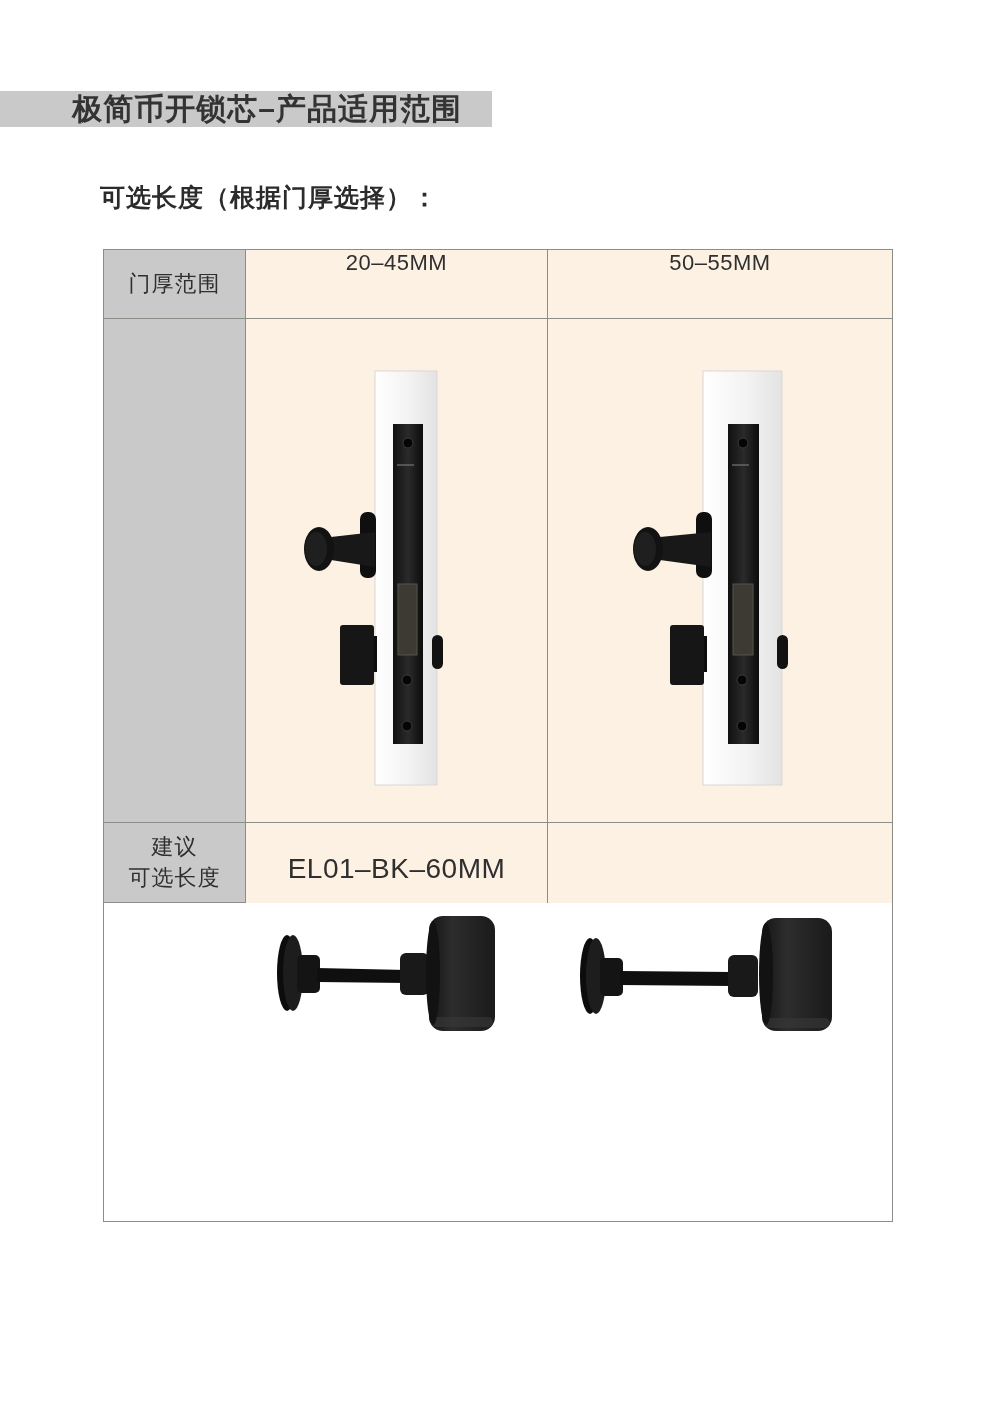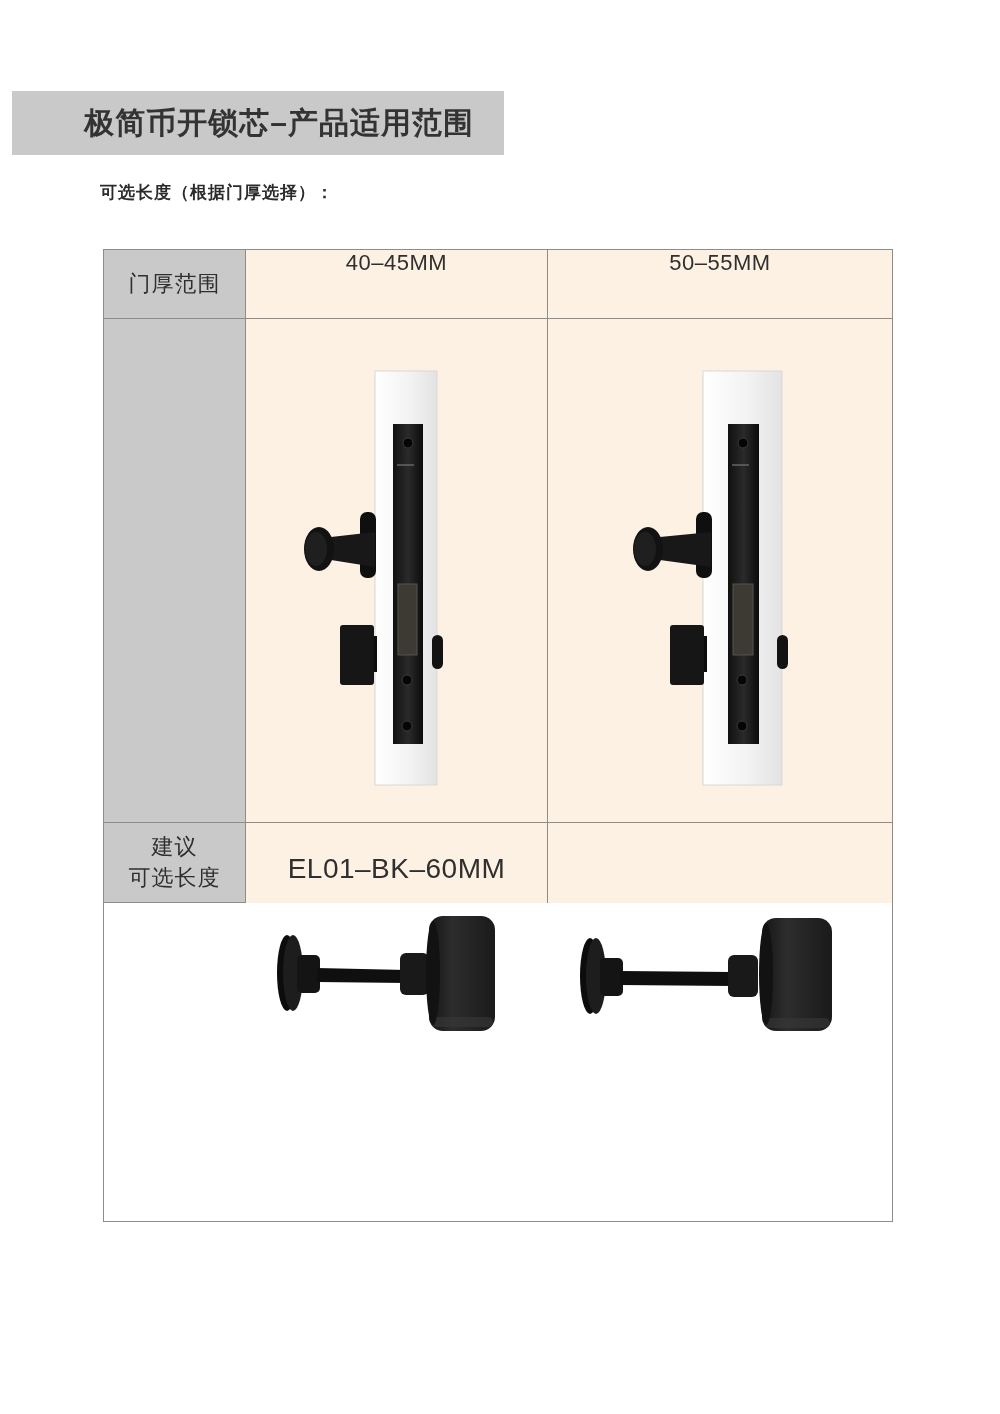--- a/index.html
+++ b/index.html
@@ -6,34 +6,34 @@
   html, body { background: #ffffff; }
   body {
     width: 1000px; height: 1414px;
     position: relative;
     font-family: "Liberation Sans", sans-serif;
     color: #2f2f2f;
   }
 
   
   .header-bar {
-    position: absolute; left: 12px; top: 91px;
-    width: 492px; height: 64px;
+    position: absolute; left: 0; top: 91px;
+    width: 492px; height: 36px;
     background: #c9c9c9;
     display: flex; align-items: center; justify-content: flex-end;
     padding-right: 30px;
   }
   .header-bar .title {
     font-size: 30px; font-weight: 600; letter-spacing: 1px; color: #333333;
   }
 
   
   .subtitle {
     position: absolute; left: 100px; top: 181px;
-    font-size: 17px; font-weight: 600; letter-spacing: 1px; color: #2b2b2b;
+    font-size: 25px; font-weight: 600; letter-spacing: 1px; color: #2b2b2b;
   }
 
   
   .spec-table {
     position: absolute; left: 103px; top: 249px;
     display: grid;
     grid-template-columns: 142px 302px 344px;
     grid-template-rows: 69px 504px 80px 318px;
     border: 1px solid #8d8d87;
   }
@@ -79,21 +79,21 @@
 </div>
 
 <div class="subtitle">可选长度（根据门厚选择）：</div>
 
 <div class="spec-table">
 
   <div class="cell lbl">
     <span>门厚范围</span>
   </div>
   <div class="cell val">
-    <span>40–45MM</span>
+    <span>20–45MM</span>
   </div>
   <div class="cell val col3">
     <span>50–55MM</span>
   </div>
 
   <div class="cell lbl"></div>
 
   <div class="cell img">
     <svg width="220" height="440" viewBox="0 0 220 440">
       <defs>

